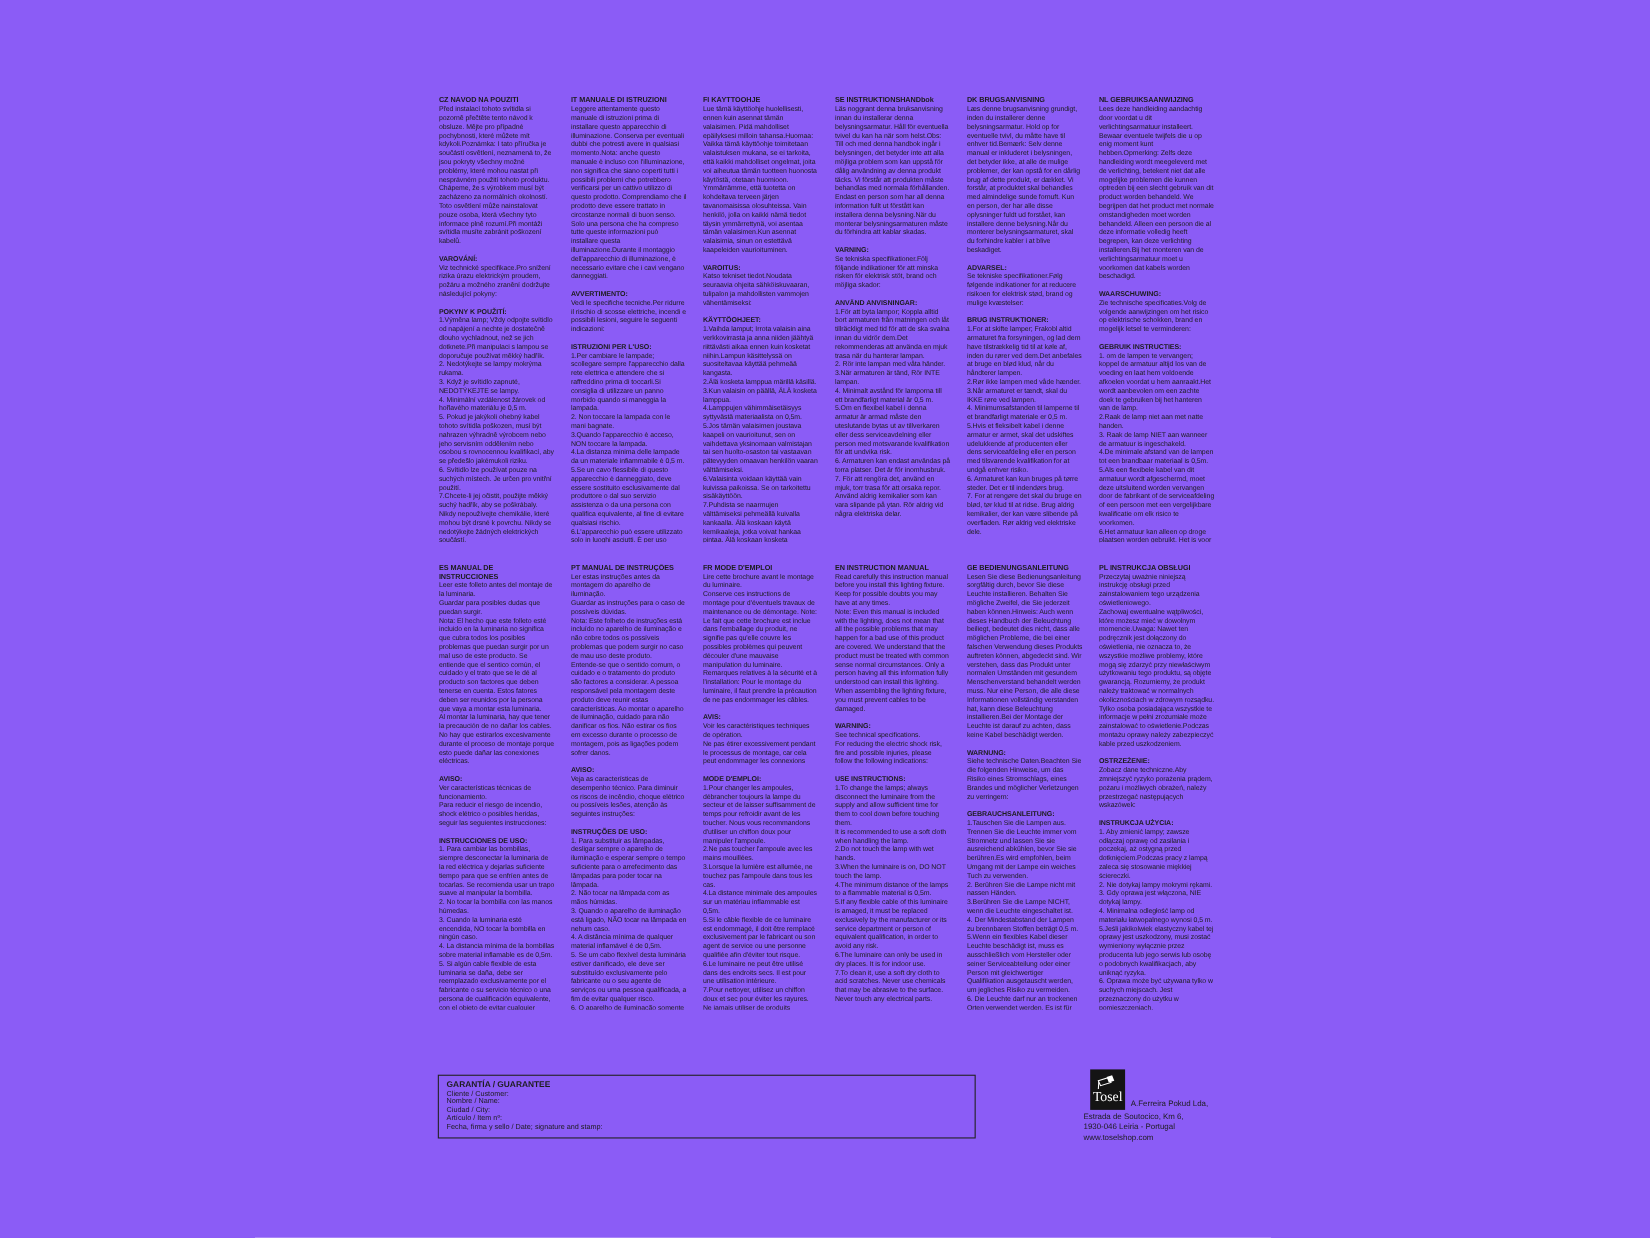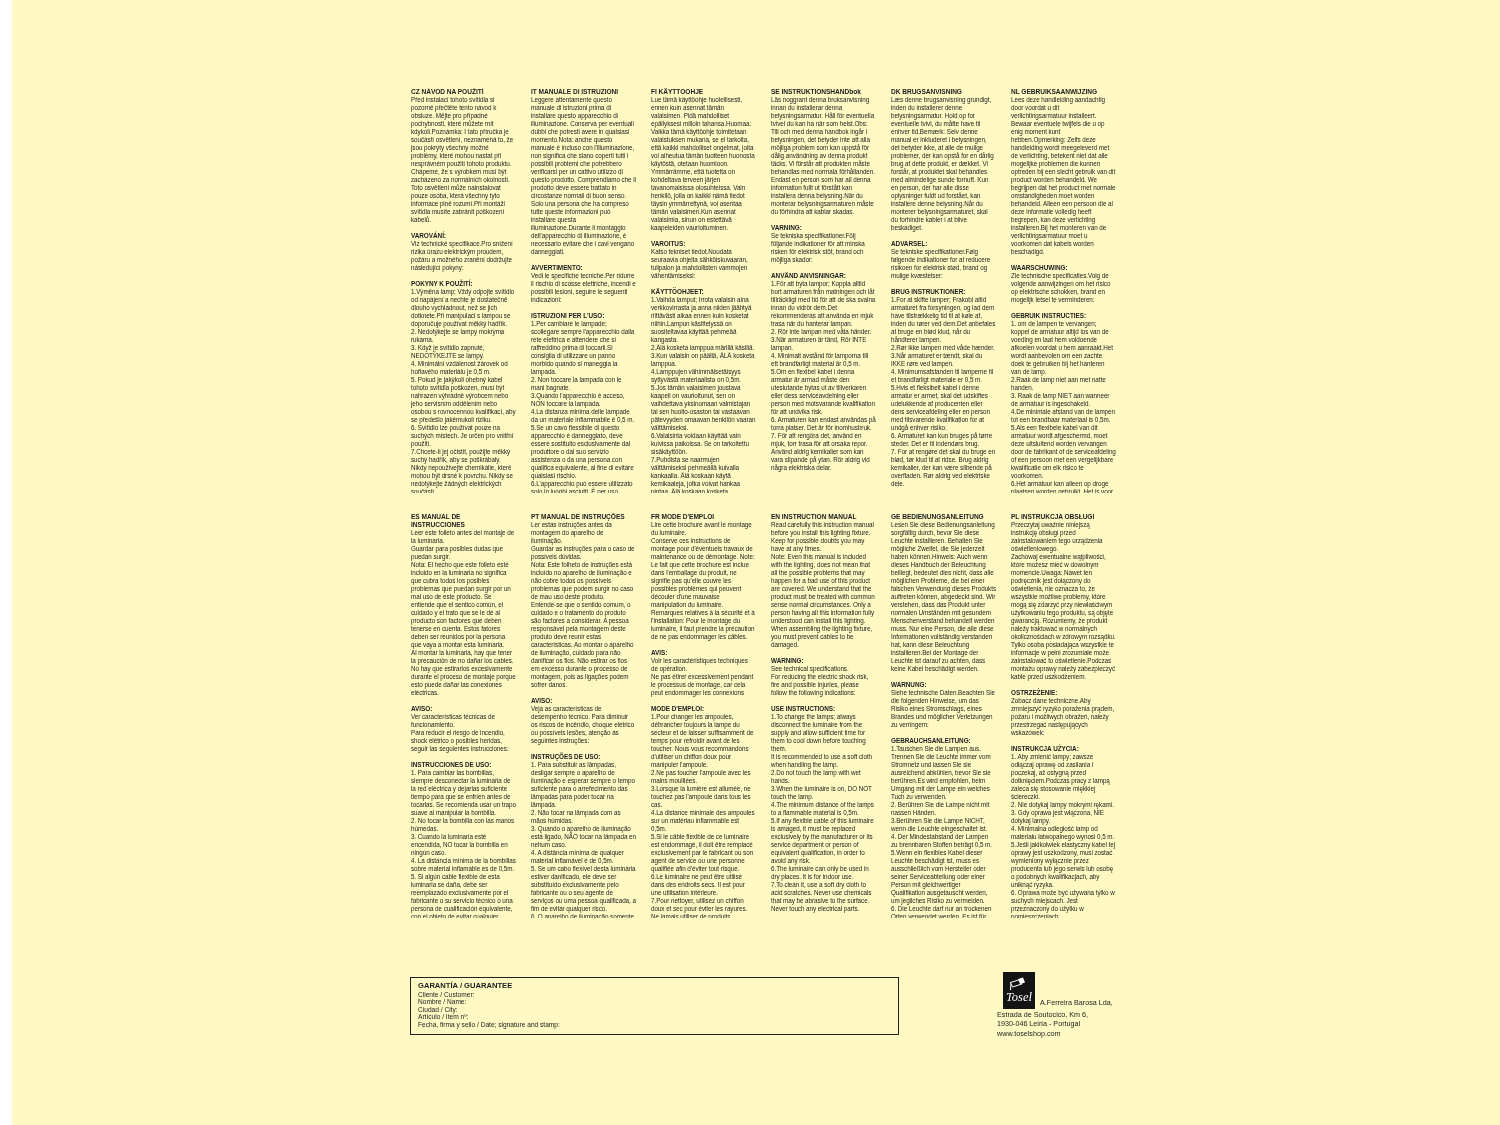--- a/index.html
+++ b/index.html
@@ -1,35 +1,35 @@
 <!DOCTYPE html>
 <html><head>
 <meta charset="utf-8">
 <style>
   html,body{margin:0;padding:0;}
   body{
     width:1500px;height:1125px;position:relative;background:#ffffff;
     font-family:"Liberation Sans","DejaVu Sans",sans-serif;color:#1c1c1c;
     overflow:hidden;-webkit-font-smoothing:antialiased;
   }
-  .sheet{position:absolute;inset:0;background:#fef9c3;margin-left:12px;}
+  .sheet{position:absolute;inset:0;background:#8b5cf6;}
   .row{position:absolute;display:flex;gap:15px;}
   .row-top{left:399px;top:88px;}
   .row-bottom{left:399px;top:513px;}
   .col{width:105px;height:405px;overflow:hidden;}
   .col .title{font-size:6.6px;line-height:8px;font-weight:bold;margin:0;letter-spacing:-0.05px;}
   .col .body{font-size:6.3px;line-height:8px;margin:0;white-space:pre-line;letter-spacing:-0.05px;}
   .col .sub{font-size:6.4px;line-height:8px;font-weight:bold;margin:8px 0 0 0;letter-spacing:-0.05px;}
   .guarantee-box{
     position:absolute;left:398px;top:977px;width:489px;height:58px;
     border:1.3px solid #222;padding:3px 0 0 7px;box-sizing:border-box;
   }
   .guarantee-box .g-title{font-size:7.6px;font-weight:bold;margin:0 0 1px 0;}
   .guarantee-box .g-line{font-size:6.6px;line-height:7.4px;margin:0;}
-  .logo-block{position:absolute;left:991px;top:972px;font-style:italic;}
+  .logo-block{position:absolute;left:991px;top:972px;}
   .logo-square{width:32px;height:37px;display:block;}
   .company-line{position:absolute;left:1028px;top:998px;font-size:7.2px;}
   .address-block{position:absolute;left:985px;top:1010px;font-size:7.2px;line-height:9.4px;white-space:pre-line;}
 </style>
 </head>
 <body>
 
 <div class="sheet">
 
   <div class="row row-top">
@@ -232,18 +232,18 @@
 
   <div class="logo-block">
     <svg class="logo-square" viewBox="0 0 64 74" xmlns="http://www.w3.org/2000/svg">
       <rect x="0" y="0" width="64" height="74" fill="#141414"></rect>
       <text x="32" y="57" text-anchor="middle" font-family="Liberation Serif, serif" font-size="25" fill="#ffffff">Tosel</text>
       <path d="M14 36 L15 20 L17 20 L16 36 Z" fill="#ffffff"></path>
       <path d="M15 21 L34 15 L38 24 L19 30 Z" fill="#141414" stroke="#ffffff" stroke-width="2"></path>
       <path d="M30 14 L40 11 L44 21 L34 24 Z" fill="#ffffff"></path>
     </svg>
   </div>
-  <div class="company-line">A.Ferreira Barosa Lda,</div>
+  <div class="company-line">A.Ferreira Pokud Lda,</div>
   <div class="address-block">Estrada de Soutocico, Km 6,
 1930-046 Leiria - Portugal
 www.toselshop.com</div>
 
 </div>
 
 </body></html>

